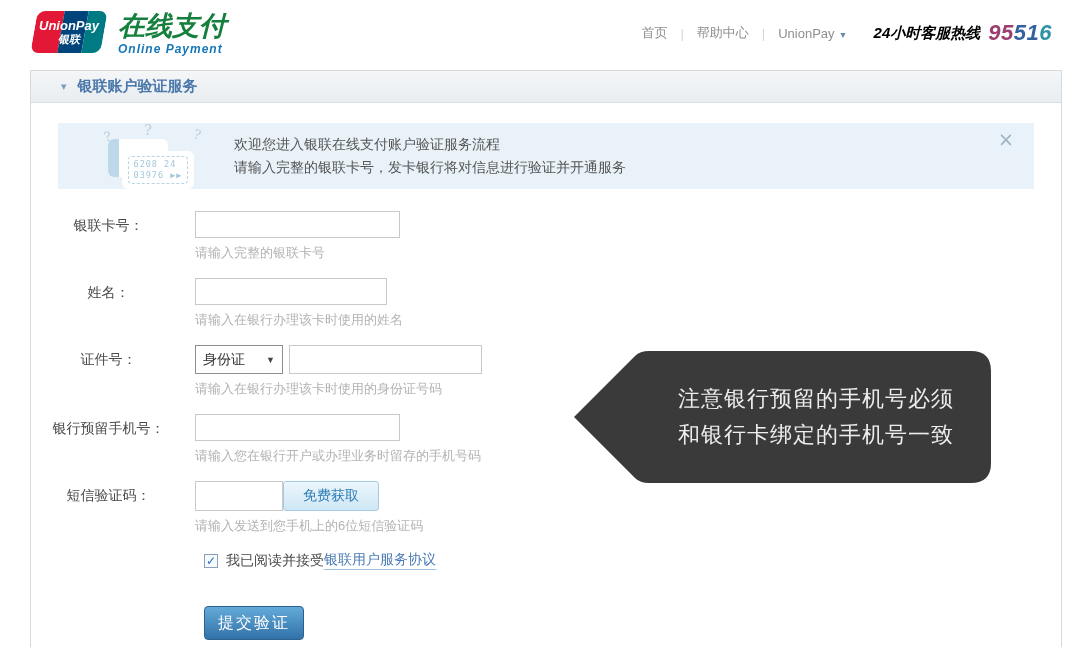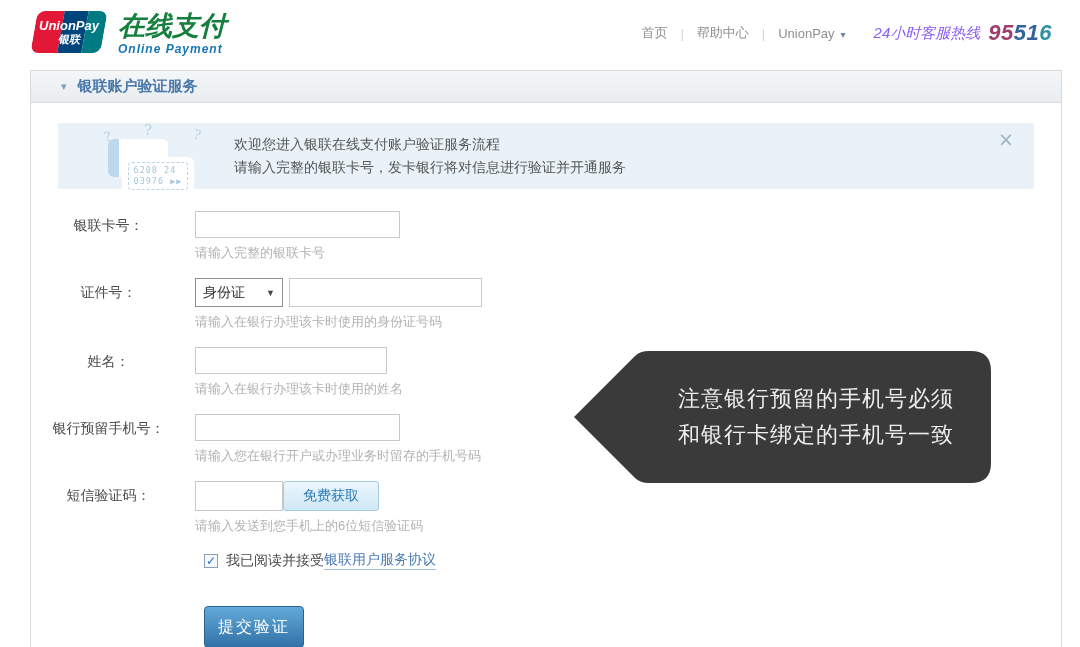--- a/index.html
+++ b/index.html
@@ -27,21 +27,21 @@
   .logo-card-text .l1 { font-size:13px; }
   .logo-card-text .l2 { font-size:11px; }
   .logo-text { margin-left:14px; }
   .logo-title { font-size:27px; font-weight:bold; font-style:italic; color:#15803d; line-height:30px; }
   .logo-sub { font-size:12px; font-weight:bold; font-style:italic; color:#1677b8; letter-spacing:1px; margin-top:1px; }
 
   .nav { position:absolute; right:28px; top:20px; display:flex; align-items:center; font-size:13px; color:#8f8f8f; }
   .nav-item { cursor:pointer; padding:4px 0; }
   .nav-sep { color:#d5d5d5; margin:0 13px; }
   .nav-caret { font-size:10px; color:#6b87a8; margin-left:6px; }
-  .hotline-label { margin-left:28px; font-size:15px; font-weight:normal; font-style:italic; color:#8b5cf6; }
+  .hotline-label { margin-left:28px; font-size:15px; font-weight:bold; font-style:italic; color:#000000; }
   .hotline-number { margin-left:8px; font-size:22px; font-weight:bold; font-style:italic; letter-spacing:0.5px; }
   .hn-1 { color:#9d3f6e; } .hn-2 { color:#35629f; } .hn-3 { color:#2f93a5; }
 
   
   .panel {
     position:absolute; left:30px; top:70px; width:1032px; height:577px;
     border:1px solid #d6dade; border-bottom:none; background:#fff;
   }
   .panel-header {
     height:32px; background:linear-gradient(#f4f6f8,#e9edf0);
@@ -55,21 +55,21 @@
     margin:20px 27px 0 27px; height:66px; background:#e8f2f8;
     position:relative; display:flex; align-items:center;
   }
   .banner-icon { position:relative; width:100px; height:58px; margin-left:44px; flex:none; }
   .card-back {
     position:absolute; left:6px; top:12px; width:60px; height:38px;
     background:#fff; border-radius:6px; overflow:hidden;
   }
   .card-back-stripe { position:absolute; left:0; top:0; bottom:0; width:11px; background:#bcd8ea; }
   .card-front {
-    position:absolute; left:20px; top:30px; width:72px; height:38px;
+    position:absolute; left:20px; top:24px; width:72px; height:38px;
     background:#fff; border-radius:6px; display:flex; align-items:center; justify-content:center;
   }
   .card-dash {
     border:1px dashed #b9d4e6; border-radius:4px; padding:2px 5px;
     font-family:"DejaVu Sans Mono", monospace; font-size:8.5px; line-height:11px;
     color:#a4c8de; letter-spacing:1px; white-space:pre;
   }
   .qm { position:absolute; color:#b9d0dd; font-family:"DejaVu Serif", serif; }
   .qm1 { left:2px;  top:2px;  font-size:13px; transform:rotate(-14deg); }
   .qm2 { left:42px; top:-6px; font-size:15px; }
@@ -104,21 +104,21 @@
     background:linear-gradient(#ecf6fc,#cfe7f5); border:1px solid #a5cbe3; border-radius:3px;
     color:#2e7cb5; font-size:14px; font-family:"Liberation Sans", sans-serif;
   }
   .agree { margin-left:173px; margin-top:4px; display:flex; align-items:center; font-size:14px; color:#4a4a4a; }
   .cb {
     width:14px; height:14px; flex:none; border:1px solid #8aa0b8; background:#f6fafd;
     color:#2f6fbd; font-size:12px; line-height:13px; text-align:center; margin-right:8px; cursor:pointer;
   }
   .agree-link { color:#4a7ab5; border-bottom:1px solid #9cc0de; cursor:pointer; }
   .btn-submit {
-    margin-left:173px; margin-top:36px; width:100px; height:42px; cursor:pointer;
+    margin-left:173px; margin-top:36px; width:100px; height:34px; cursor:pointer;
     background:linear-gradient(#63aad9,#3172a8); border:1px solid #2a618e; border-radius:4px;
     color:#fff; font-size:16px; letter-spacing:2px; font-family:"Liberation Sans", sans-serif;
   }
 
   
   .tooltip { position:absolute; left:571px; top:347px; width:424px; height:140px; z-index:5; }
   .tooltip svg { position:absolute; inset:0; }
   .tooltip-text {
     position:absolute; left:72px; right:6px; top:0; bottom:0;
     display:flex; flex-direction:column; align-items:center; justify-content:center;
@@ -189,42 +189,42 @@
 
     <div class="frow">
       <div class="flabel">银联卡号：</div>
       <div class="fbody">
         <input class="txt" type="text" style="">
         <div class="hint">请输入完整的银联卡号</div>
       </div>
     </div>
 
     <div class="frow">
+      <div class="flabel">姓名：</div>
+      <div class="fbody">
+        <input class="txt w-name" type="text" style="">
+        <div class="hint">请输入在银行办理该卡时使用的姓名</div>
+      </div>
+    </div>
+
+    <div class="frow">
       <div class="flabel">证件号：</div>
       <div class="fbody">
         <div class="hgroup">
           <div class="select">
             <span>身份证</span>
             <span class="select-caret">▼</span>
           </div>
           <input class="txt w-id" type="text" style="">
         </div>
         <div class="hint">请输入在银行办理该卡时使用的身份证号码</div>
       </div>
     </div>
 
     <div class="frow">
-      <div class="flabel">姓名：</div>
-      <div class="fbody">
-        <input class="txt w-name" type="text" style="">
-        <div class="hint">请输入在银行办理该卡时使用的姓名</div>
-      </div>
-    </div>
-
-    <div class="frow">
       <div class="flabel">银行预留手机号：</div>
       <div class="fbody">
         <input class="txt" type="text" style="">
         <div class="hint">请输入您在银行开户或办理业务时留存的手机号码</div>
       </div>
     </div>
 
     <div class="frow">
       <div class="flabel">短信验证码：</div>
       <div class="fbody">

